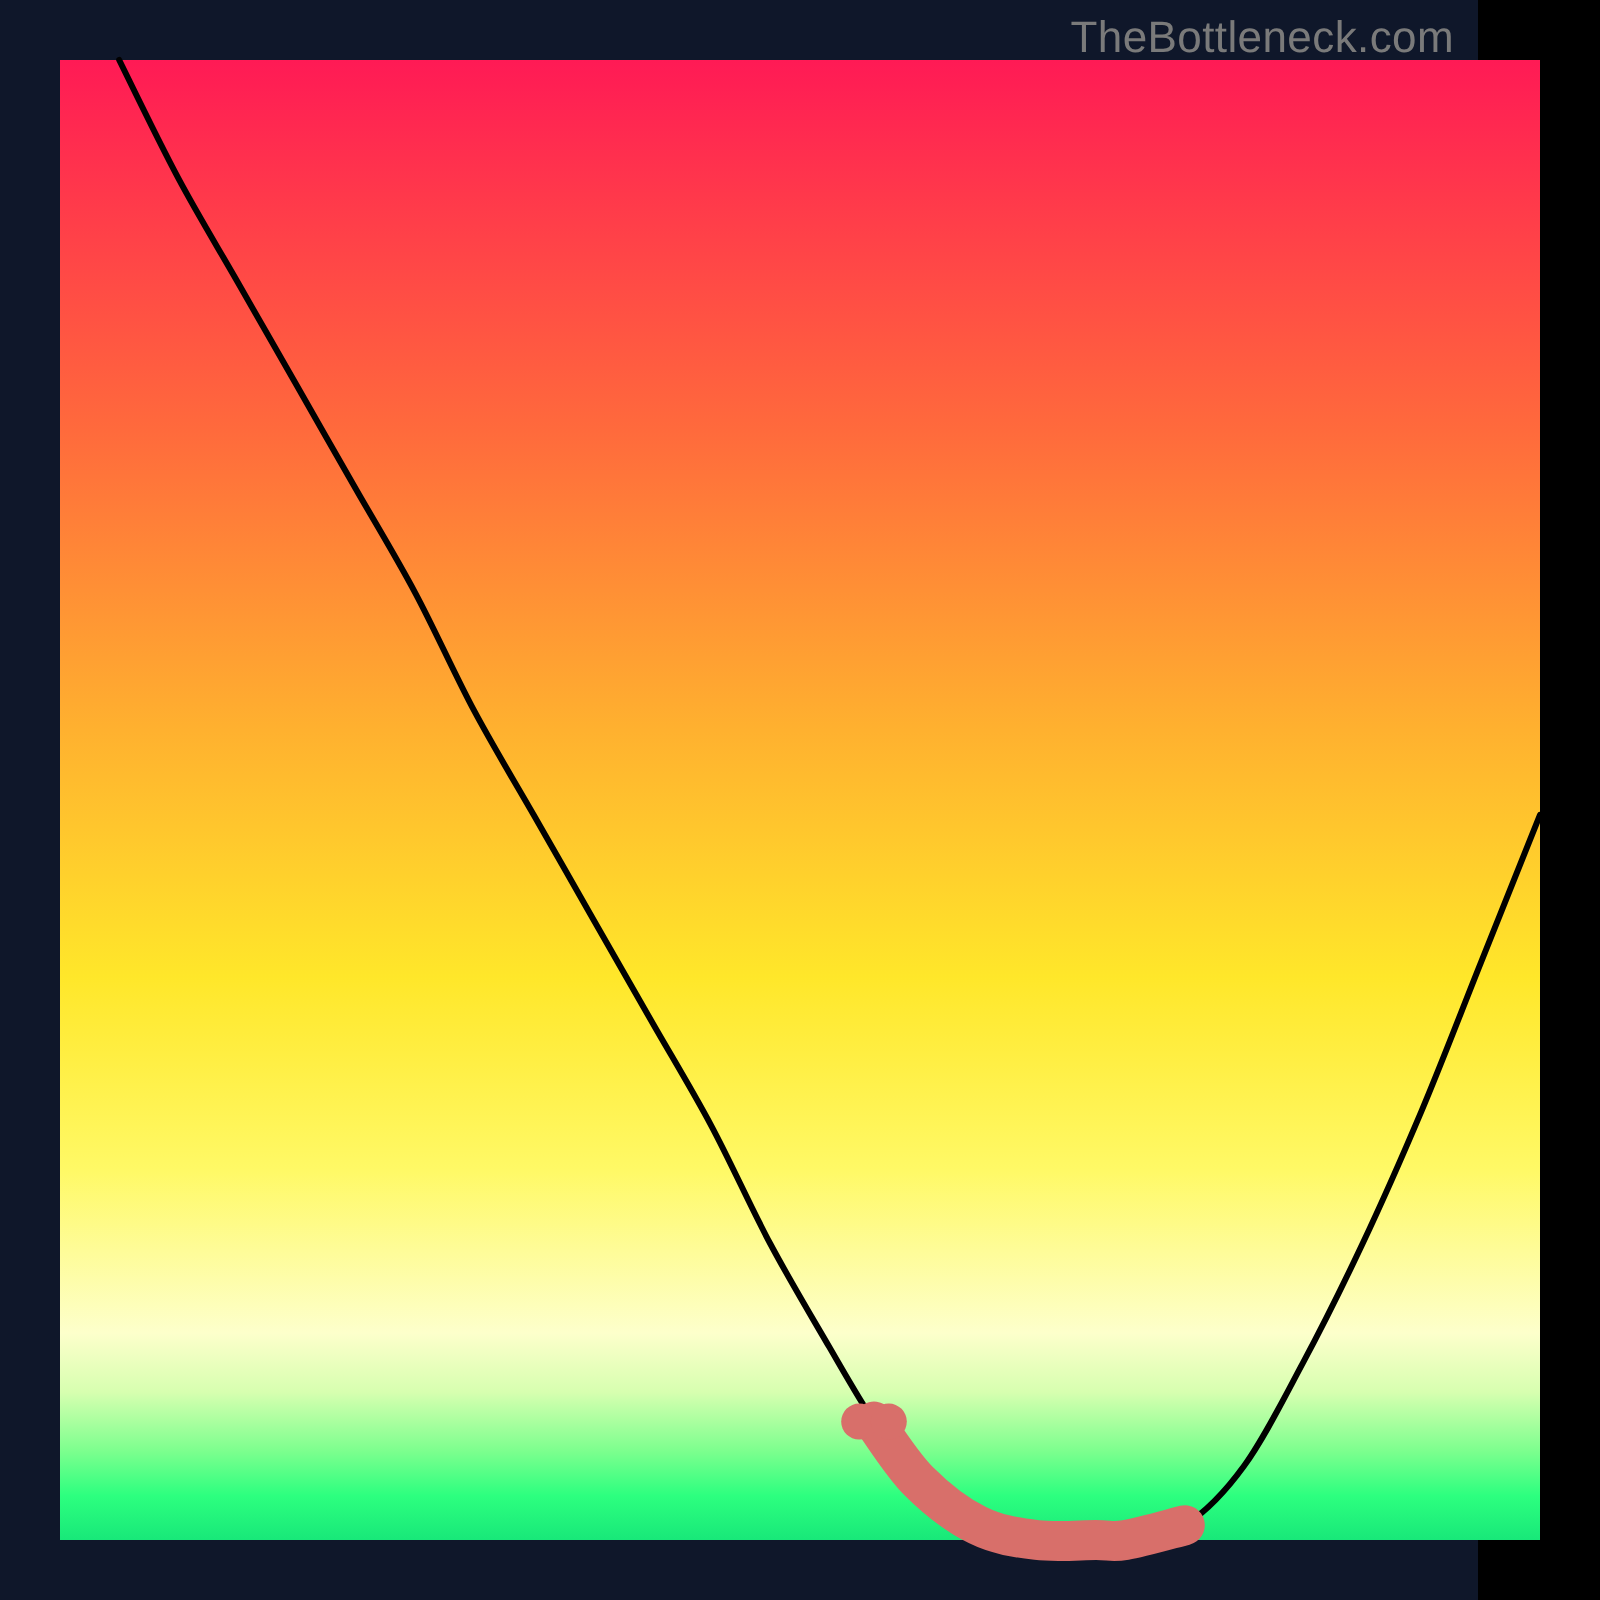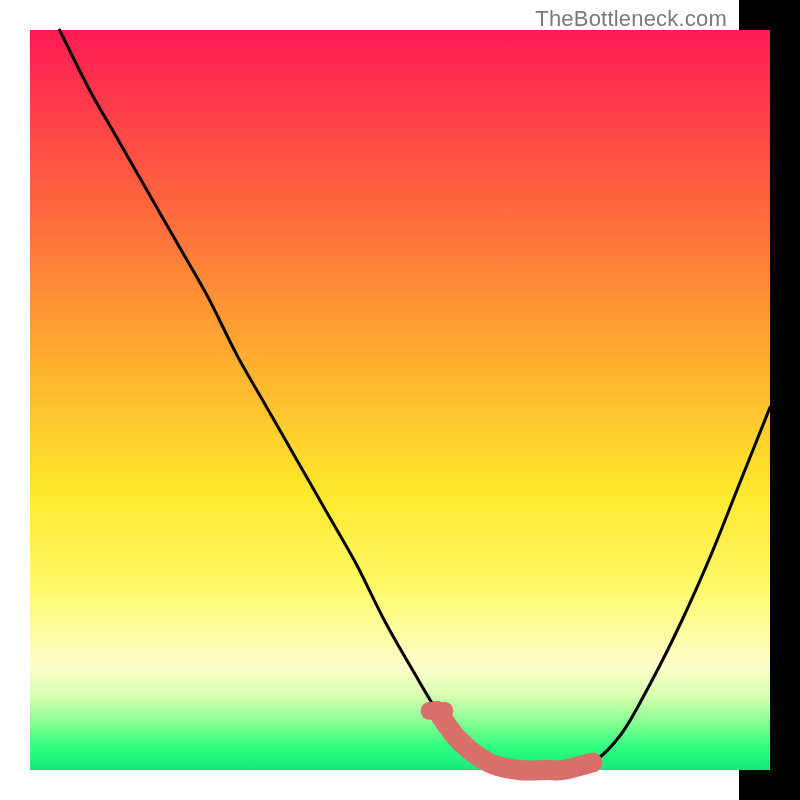--- a/index.html
+++ b/index.html
@@ -10,21 +10,21 @@
     background: #000;
     font-family: Arial, Helvetica, sans-serif;
     overflow: hidden;
   }
   .frame {
     position: absolute;
     left: 0;
     top: 0;
     width: 739px;
     height: 800px;
-    background: #ffffff;
+    background: #0f172a;
   }
   .plot-area {
     position: absolute;
     left: 30px;
     top: 30px;
     width: 740px;
     height: 740px;
     
     background: linear-gradient(
       to bottom,

